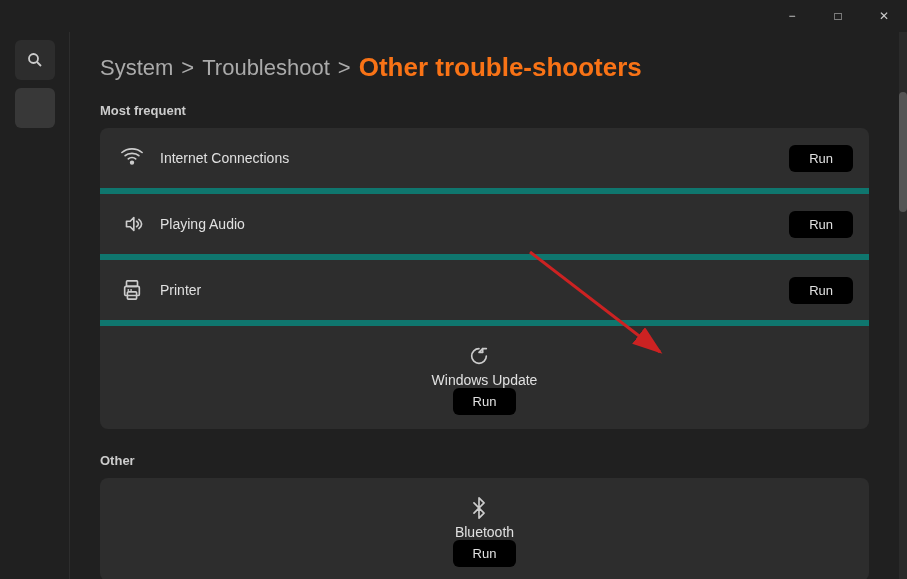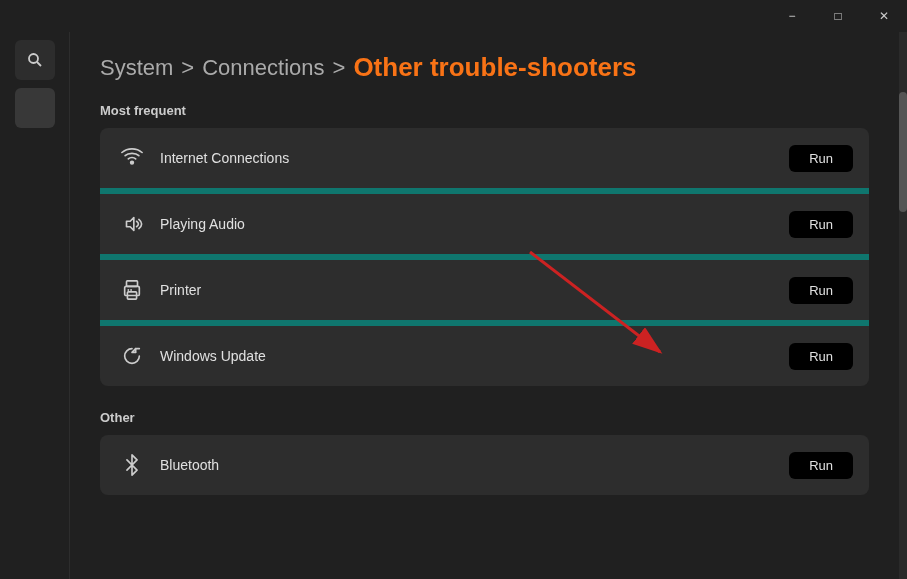--- a/index.html
+++ b/index.html
@@ -149,20 +149,21 @@
     .trouble-item {
       display: flex;
       align-items: center;
       padding: 14px 16px;
       border-bottom: 6px solid #0f766e;
       position: relative;
     }
 
     .trouble-item:last-child {
       border-bottom: none;
+      flex-direction: column;
     }
 
     .item-icon {
       width: 32px;
       height: 32px;
       display: flex;
       align-items: center;
       justify-content: center;
       margin-right: 12px;
       flex-shrink: 0;
@@ -256,21 +257,21 @@
           </marker>
         </defs>
         <line x1="60" y1="20" x2="190" y2="120" stroke="#cc2222" stroke-width="3" marker-end="url(#arrowhead)"></line>
       </svg>
 
       <div class="main-content">
 
         <div class="breadcrumb">
           <span class="breadcrumb-system">System</span>
           <span class="breadcrumb-sep">&gt;</span>
-          <span class="breadcrumb-troubleshoot">Connections</span>
+          <span class="breadcrumb-troubleshoot">Troubleshoot</span>
           <span class="breadcrumb-sep">&gt;</span>
           <span class="breadcrumb-current">Other trouble-shooters</span>
         </div>
 
         <div class="section-title">Most frequent</div>
         <div class="items-container">
 
           <div class="trouble-item">
             <div class="item-icon">
               <svg viewBox="0 0 24 24" xmlns="http://www.w3.org/2000/svg">

